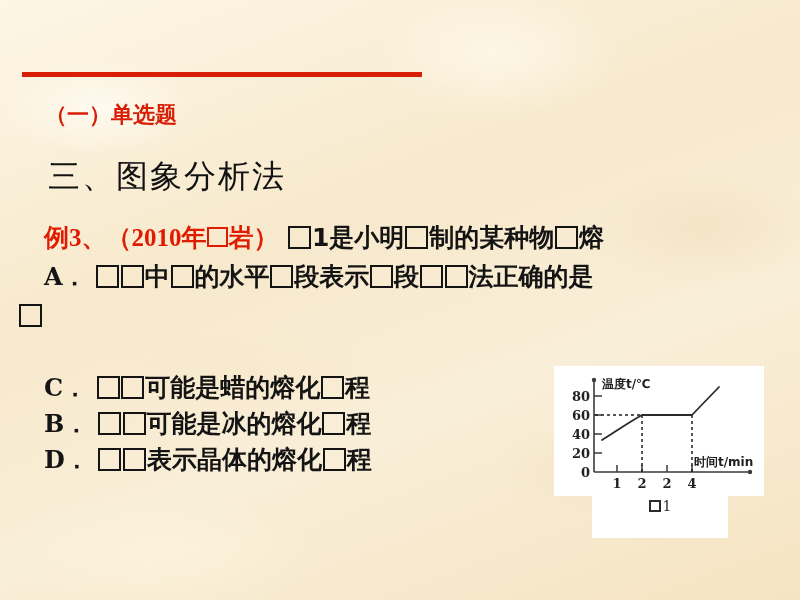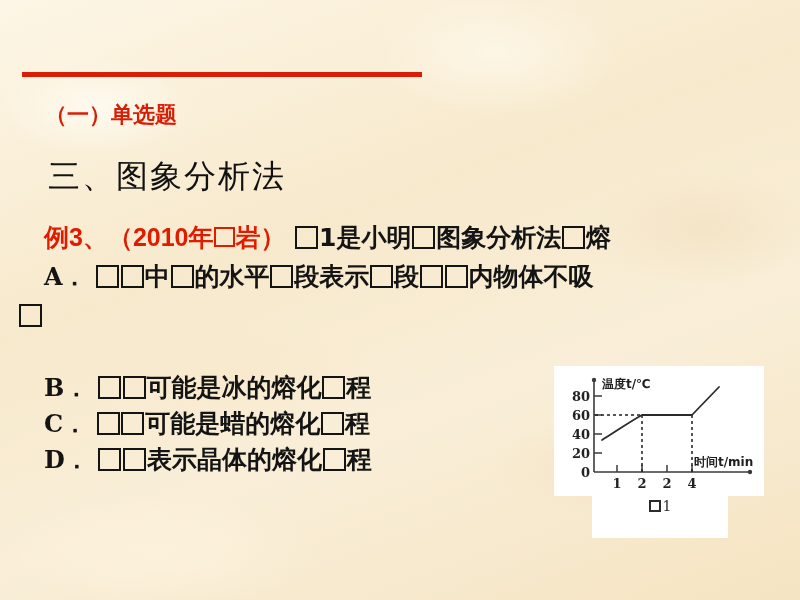--- a/index.html
+++ b/index.html
@@ -86,21 +86,21 @@
     font-family: "DejaVu Sans", sans-serif;
     font-weight: bold;
     font-size: 25px;
     line-height: 39px;
     color: #141414;
   }
   .q-line { white-space: nowrap; }
   .q-indent { padding-left: 26px; }
   .q-label-red {
     color: #e01b00;
-    font-family: Liberation Sans, sans-serif;
+    font-family: Liberation Serif, serif;
     font-weight: bold;
     text-align: right;
   }
   .opt-letter {
     font-family: "DejaVu Serif", serif;
     font-weight: bold;
     font-style: normal;
     font-size: 24px;
     color: #141414;
   }
@@ -179,36 +179,36 @@
 <div id="slide">
 
   <div id="heading-one-rule"></div>
 
   <div id="sub-heading">（一）单选题</div>
 
   <div id="section-heading">三、图象分析法</div>
 
   <div id="question-block">
     <div class="q-line q-indent">
-      <span class="q-label-red">例3、</span><span class="q-label-red">（2010年</span><span class="tofu-red"></span><span class="q-label-red">岩）</span>&nbsp;<span class="tofu"></span><span>1是小明</span><span class="tofu"></span><span>图象分析法</span><span class="tofu"></span><span>熔</span>
-    </div>
-    <div class="q-line q-indent">
-      <span class="opt-letter">A．</span>&nbsp;<span class="tofu"></span><span class="tofu"></span><span>中</span><span class="tofu"></span><span>的水平</span><span class="tofu"></span><span>段表示</span><span class="tofu"></span><span>段</span><span class="tofu"></span><span class="tofu"></span><span>内物体不吸</span>
+      <span class="q-label-red">例3、</span><span class="q-label-red">（2010年</span><span class="tofu-red"></span><span class="q-label-red">岩）</span>&nbsp;<span class="tofu"></span><span>1是小明</span><span class="tofu"></span><span>制的某种物</span><span class="tofu"></span><span>熔</span>
+    </div>
+    <div class="q-line q-indent">
+      <span class="opt-letter">A．</span>&nbsp;<span class="tofu"></span><span class="tofu"></span><span>中</span><span class="tofu"></span><span>的水平</span><span class="tofu"></span><span>段表示</span><span class="tofu"></span><span>段</span><span class="tofu"></span><span class="tofu"></span><span>法正确的是</span>
     </div>
     <div class="q-line">
       <span class="tofu"></span>
     </div>
   </div>
 
   <div id="options-block">
     <div class="q-line q-indent">
+      <span class="opt-letter">C．</span>&nbsp;<span class="tofu"></span><span class="tofu"></span><span>可能是蜡的熔化</span><span class="tofu"></span><span>程</span>
+    </div>
+    <div class="q-line q-indent">
       <span class="opt-letter">B．</span>&nbsp;<span class="tofu"></span><span class="tofu"></span><span>可能是冰的熔化</span><span class="tofu"></span><span>程</span>
-    </div>
-    <div class="q-line q-indent">
-      <span class="opt-letter">C．</span>&nbsp;<span class="tofu"></span><span class="tofu"></span><span>可能是蜡的熔化</span><span class="tofu"></span><span>程</span>
     </div>
     <div class="q-line q-indent">
       <span class="opt-letter">D．</span>&nbsp;<span class="tofu"></span><span class="tofu"></span><span>表示晶体的熔化</span><span class="tofu"></span><span>程</span>
     </div>
   </div>
 
   <div id="figure-wrap">
     <div id="figure-box">
       <svg id="figure-svg" width="210" height="130" viewBox="0 0 210 130">
 

